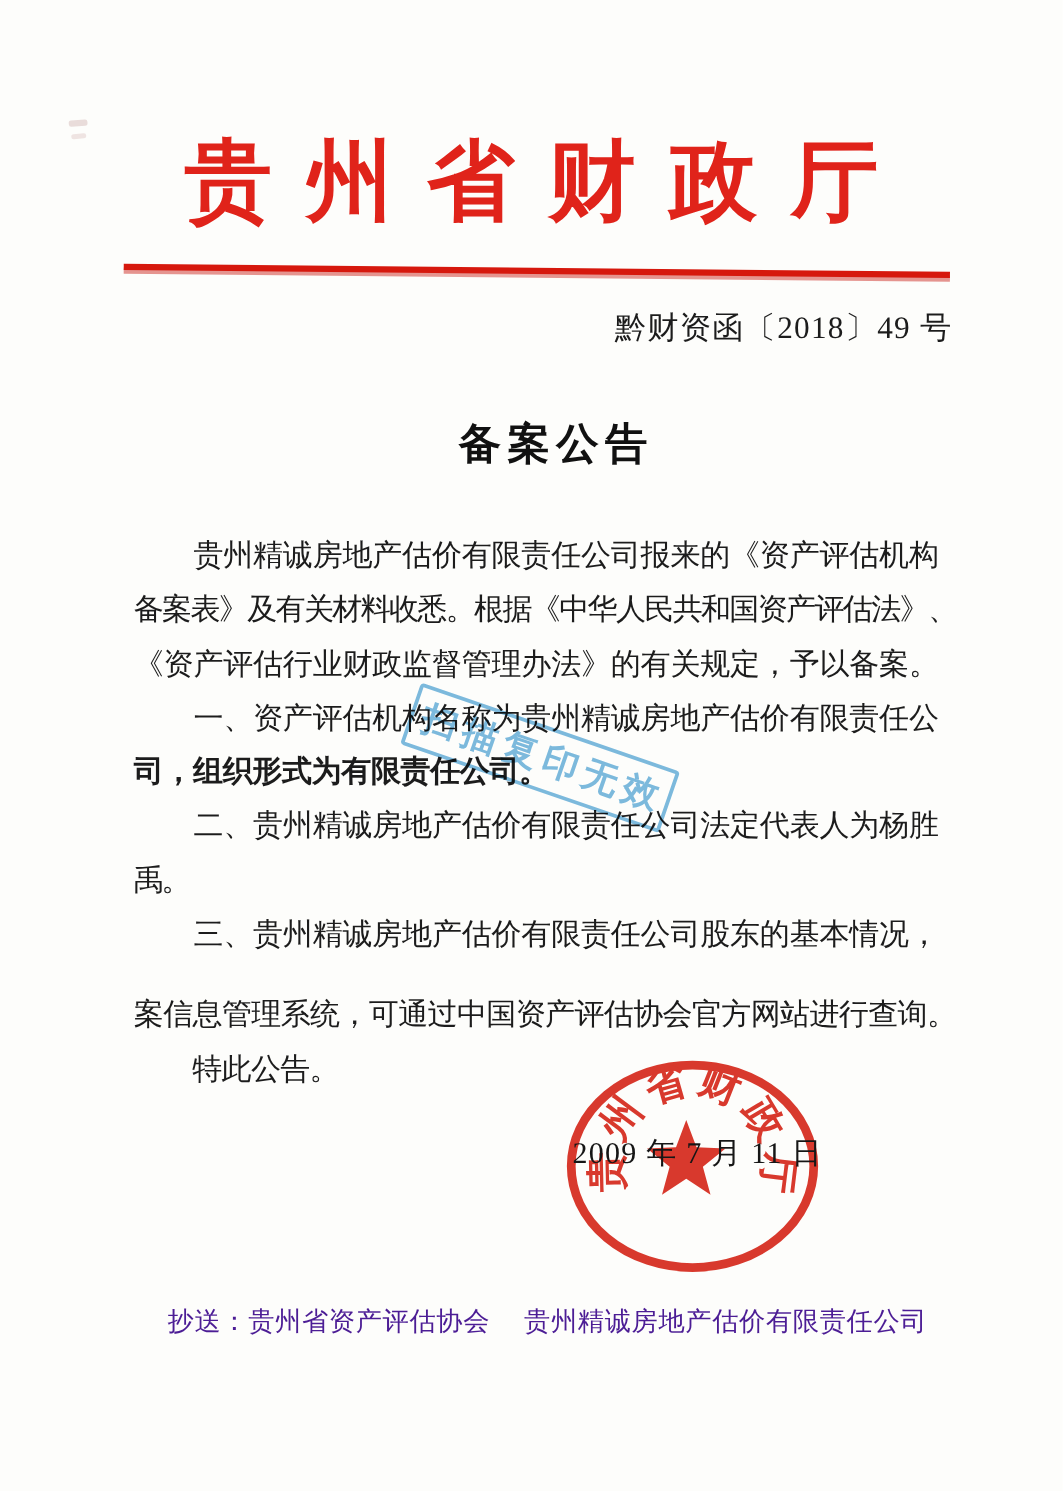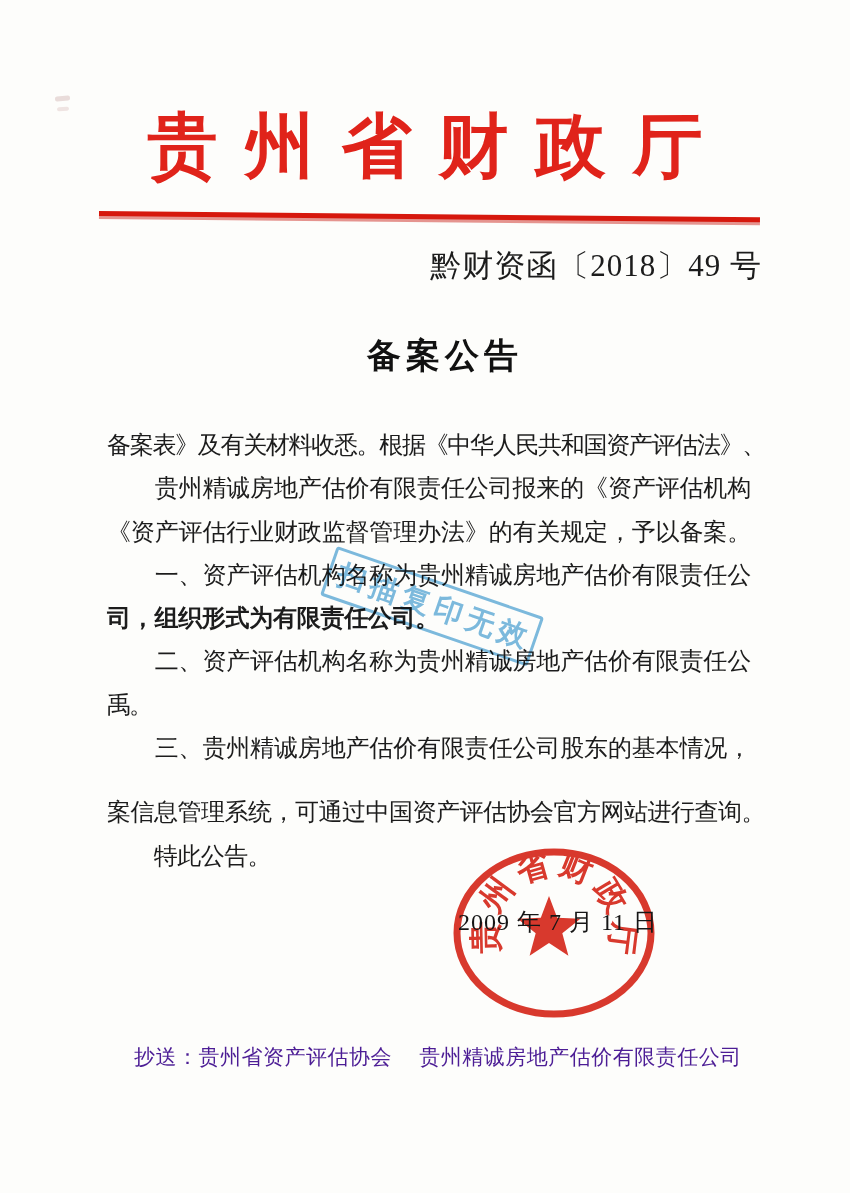--- a/index.html
+++ b/index.html
@@ -26,21 +26,21 @@
     white-space:nowrap;line-height:1;
   }
   .red-rule{
     position:absolute;left:99px;top:211px;width:661px;height:5px;
     background:#d6180d;
     transform:rotate(0.55deg);transform-origin:left center;
     box-shadow:0 3px 0 rgba(200,20,10,0.45);
   }
   .doc-number{
     position:absolute;right:88px;top:245px;
-    font-size:31px;letter-spacing:1px;white-space:nowrap;
+    font-size:25px;letter-spacing:1px;white-space:nowrap;
   }
   .notice-title{
     position:absolute;top:336px;left:0;width:100%;
     box-sizing:border-box;padding-left:40px;
     text-align:center;
     font-size:34px;font-weight:bold;letter-spacing:5px;
     color:#111;line-height:1.2;font-family:Liberation Serif, serif;
   }
   .body-block{
     position:absolute;left:107px;top:424px;width:662px;
@@ -84,26 +84,26 @@
 
   <div class="agency-title">贵州省财政厅</div>
 
   <div class="red-rule"></div>
 
   <div class="doc-number">黔财资函〔2018〕49 号</div>
 
   <div class="notice-title">备案公告</div>
 
   <div class="body-block">
+    <div class="body-line" style="letter-spacing: -0.148148px;">　　贵州精诚房地产估价有限责任公司报来的《资产评估机构</div>
     <div class="body-line" style="letter-spacing: -1.31034px;">备案表》及有关材料收悉。根据《中华人民共和国资产评估法》、</div>
-    <div class="body-line" style="letter-spacing: -0.148148px;">　　贵州精诚房地产估价有限责任公司报来的《资产评估机构</div>
     <div class="body-line" style="letter-spacing: -0.148148px;">《资产评估行业财政监督管理办法》的有关规定，予以备案。</div>
     <div class="body-line" style="letter-spacing: -0.148148px;">　　一、资产评估机构名称为贵州精诚房地产估价有限责任公</div>
     <div class="body-line" style="letter-spacing: -0.285714px; font-weight: bold;">司，组织形式为有限责任公司。</div>
-    <div class="body-line" style="letter-spacing: -0.148148px;">　　二、资产评估机构名称为贵州精诚房地产估价有限责任公</div>
+    <div class="body-line" style="letter-spacing: -0.148148px;">　　二、贵州精诚房地产估价有限责任公司法定代表人为杨胜</div>
     <div class="body-line" style="letter-spacing: -2px;">禹。</div>
     <div class="body-line" style="letter-spacing: -0.148148px;">　　三、贵州精诚房地产估价有限责任公司股东的基本情况，</div>
     <div class="body-line" style="letter-spacing: -0.5px; margin-top: 21px;">案信息管理系统，可通过中国资产评估协会官方网站进行查询。</div>
     <div class="body-line" style="letter-spacing: -0.571429px;">　　特此公告。</div>
   </div>
 
   <div class="watermark">扫描复印无效</div>
 
   <svg class="seal" width="230" height="200" viewBox="0 0 230 200">
     <ellipse cx="114" cy="93" rx="97" ry="81" fill="none" stroke="#d7281b" stroke-width="7"></ellipse>

